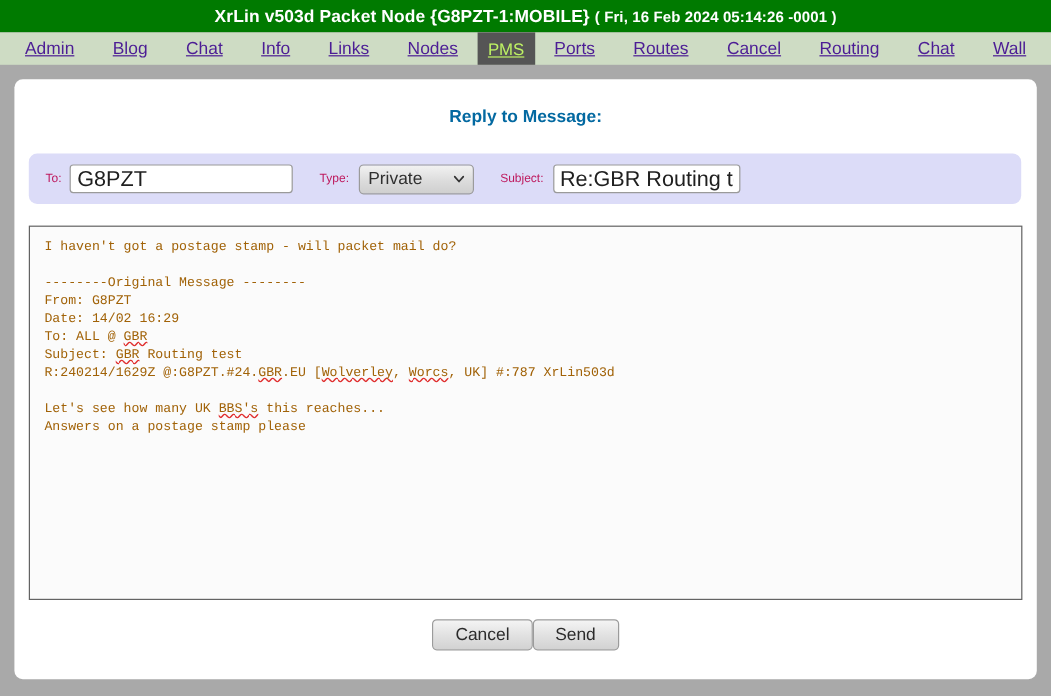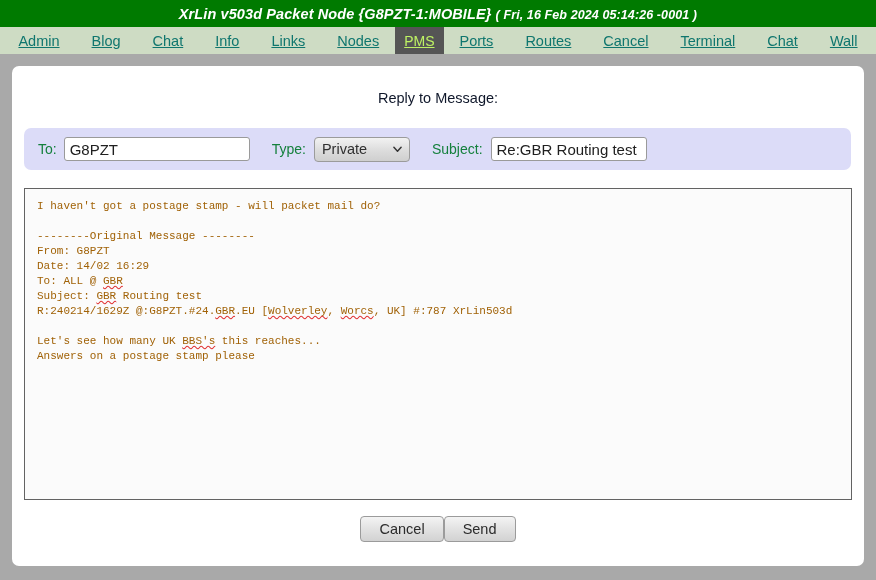--- a/index.html
+++ b/index.html
@@ -21,21 +21,20 @@
     display: flex;
     align-items: center;
     justify-content: center;
   }
   .header-title {
     color: #ffffff;
     font-size: 14.5px;
     font-weight: bold;
     letter-spacing: 0.1px;
     white-space: nowrap;
-    font-style: italic;
   }
   .header-title .hdr-date {
     font-size: 12.5px;
   }
 
   
   .nav-bar {
     background: #cedcc4;
     height: 27px;
     display: flex;
@@ -44,21 +43,21 @@
     gap: 0px;
     padding: 0 6px;
     box-sizing: border-box;
   }
   .nav-item {
     display: flex;
     align-items: center;
     justify-content: center;
     padding: 0 16px;
     font-size: 14.5px;
-    color: #0f766e;
+    color: #4c1d95;
     text-decoration: underline;
     cursor: pointer;
     white-space: nowrap;
   }
   .nav-item.active {
     background: #555555;
     color: #bef264;
     text-decoration: underline;
     padding: 0 9px;
     font-size: 14px;
@@ -72,48 +71,48 @@
     width: 852px;
     height: 500px;
     background: #ffffff;
     border-radius: 7px;
     box-sizing: border-box;
   }
 
   .page-heading {
     text-align: center;
     font-size: 14.5px;
-    font-weight: normal;
-    color: #0f172a;
+    font-weight: bold;
+    color: #0369a1;
     padding-top: 24px;
     padding-bottom: 0px;
   }
 
   
   .form-band {
     position: absolute;
     left: 12px;
     top: 62px;
     width: 827px;
     height: 42px;
     background: #dcdcf8;
     border-radius: 7px;
     display: flex;
     align-items: center;
     box-sizing: border-box;
     padding-left: 14px;
   }
   .field-label {
-    font-size: 14px;
-    color: #15803d;
+    font-size: 10px;
+    color: #be185d;
     white-space: nowrap;
   }
   .text-input {
     font-family: "Liberation Sans", sans-serif;
-    font-size: 15px;
+    font-size: 18px;
     color: #202020;
     background: #ffffff;
     border: 1px solid #9a9a9a;
     border-radius: 3px;
     height: 24px;
     box-sizing: border-box;
     padding: 0 5px;
     outline: none;
   }
   #to-input { width: 186px; margin-left: 7px; }
@@ -215,21 +214,21 @@
   <div class="nav-item">Admin</div>
   <div class="nav-item">Blog</div>
   <div class="nav-item">Chat</div>
   <div class="nav-item">Info</div>
   <div class="nav-item">Links</div>
   <div class="nav-item">Nodes</div>
   <div class="nav-item active">PMS</div>
   <div class="nav-item">Ports</div>
   <div class="nav-item">Routes</div>
   <div class="nav-item">Cancel</div>
-  <div class="nav-item">Terminal</div>
+  <div class="nav-item">Routing</div>
   <div class="nav-item">Chat</div>
   <div class="nav-item">Wall</div>
 </div>
 
 <div class="content-panel">
 
   <div class="page-heading">Reply to Message:</div>
 
   <div class="form-band">
     <span class="field-label">To:</span>

